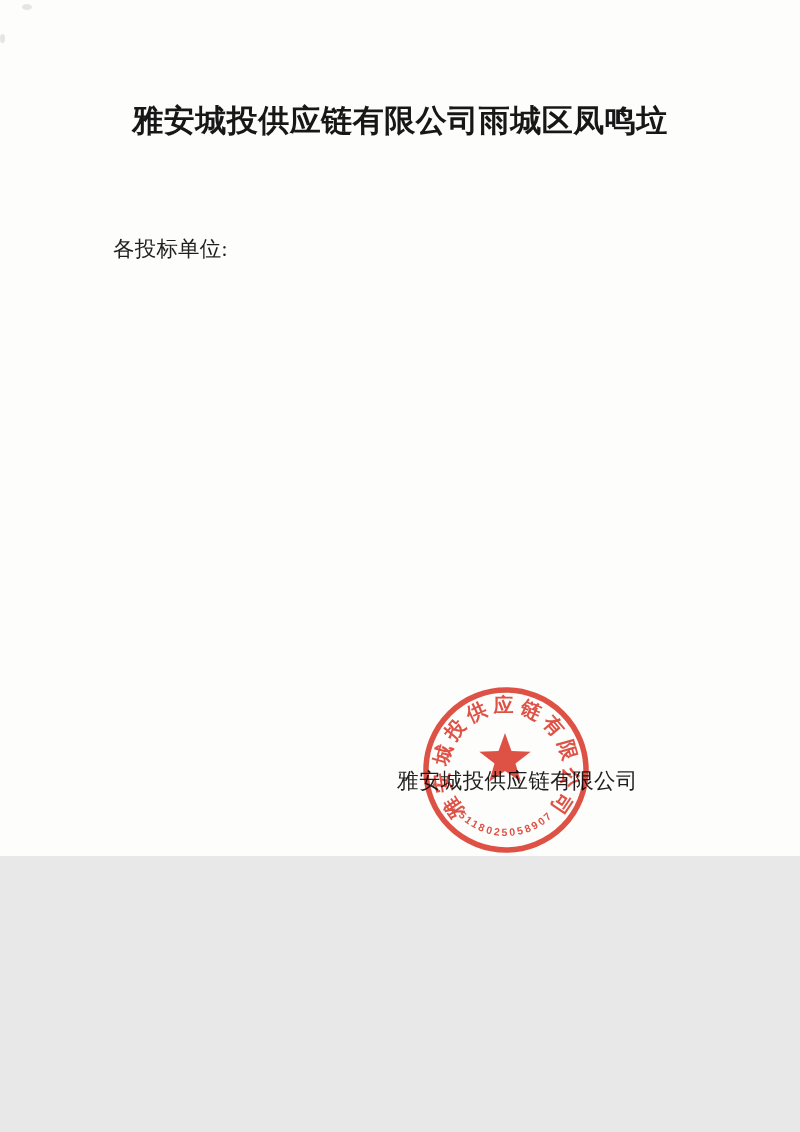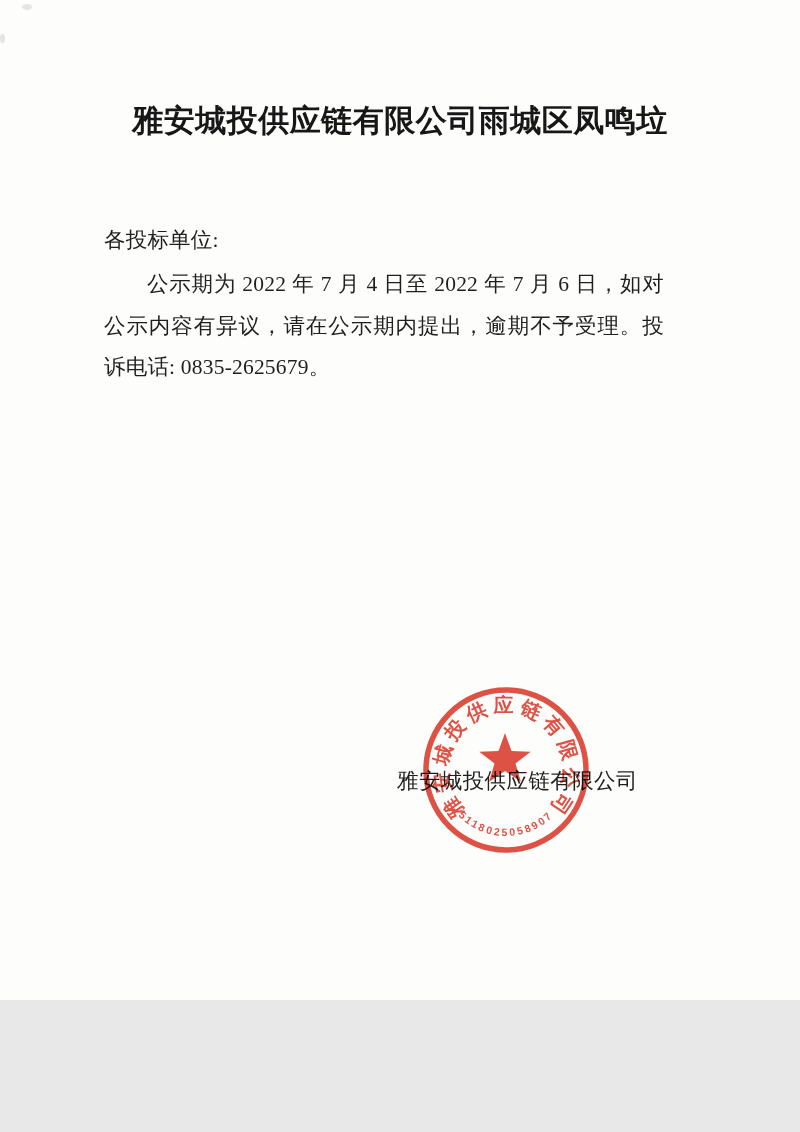--- a/index.html
+++ b/index.html
@@ -3,21 +3,21 @@
 <meta charset="utf-8">
 <style>
   html, body {
     margin: 0;
     padding: 0;
     background: #e8e8e8;
   }
   .page {
     position: relative;
     width: 800px;
-    height: 1000px;
+    height: 856px;
     margin: 0 auto;
     background: #fdfdfc;
     overflow: hidden;
     font-family: "Liberation Serif", "DejaVu Serif", serif;
     color: #1f1f1f;
   }
   
   .speck {
     position: absolute;
     border-radius: 50%;
@@ -45,21 +45,21 @@
     top: 217px;
     left: 101px;
     width: 566px;
     font-size: 21.5px;
     line-height: 41.4px;
     letter-spacing: 0.2px;
     text-align: justify;
     text-justify: inter-character;
   }
   .doc-body p {
-    margin: 3px;
+    margin: 12px;
     text-indent: 2em;
   }
   .doc-body .salutation {
     text-indent: 0;
     text-align: left;
   }
   .sig-company {
     position: absolute;
     top: 766px;
     left: 397px;
@@ -106,21 +106,20 @@
 
   <div class="speck s1"></div>
   <div class="speck s2"></div>
 
   <div class="doc-title">
     <div>雅安城投供应链有限公司雨城区凤鸣垃</div>
   </div>
 
   <div class="doc-body">
     <p class="salutation">各投标单位:</p>
-    <p>公示期为 2022 年 7 月 4 日至 2022 年 7 月 6 日，如对公示内容有异议，请在公示期内提出，逾期不予受理。投诉电话: 0835-2625679。</p>
   </div>
 
   <div class="sig-company">雅安城投供应链有限公司</div>
 
 
   <svg class="seal" viewBox="0 0 200 200" xmlns="http://www.w3.org/2000/svg">
     <defs>
       <path id="sealArcTop" d="M 59,141 A 58,58 0 1 1 141,141" fill="none"></path>
       <path id="sealArcBottom" d="M 45.9,137.9 A 66,66 0 0 0 154.1,137.9" fill="none"></path>
     </defs>

